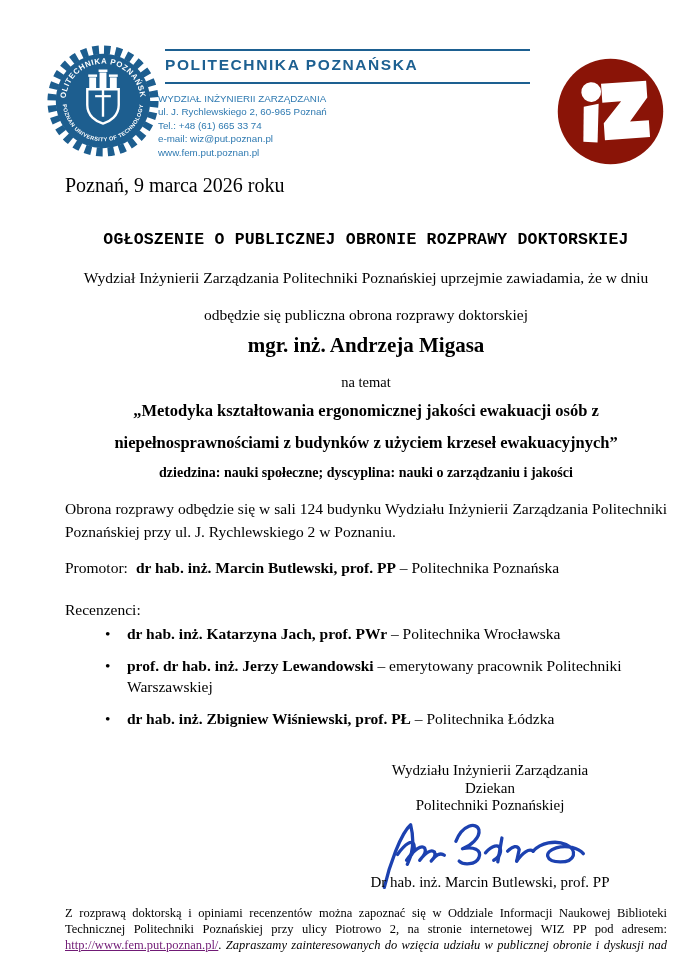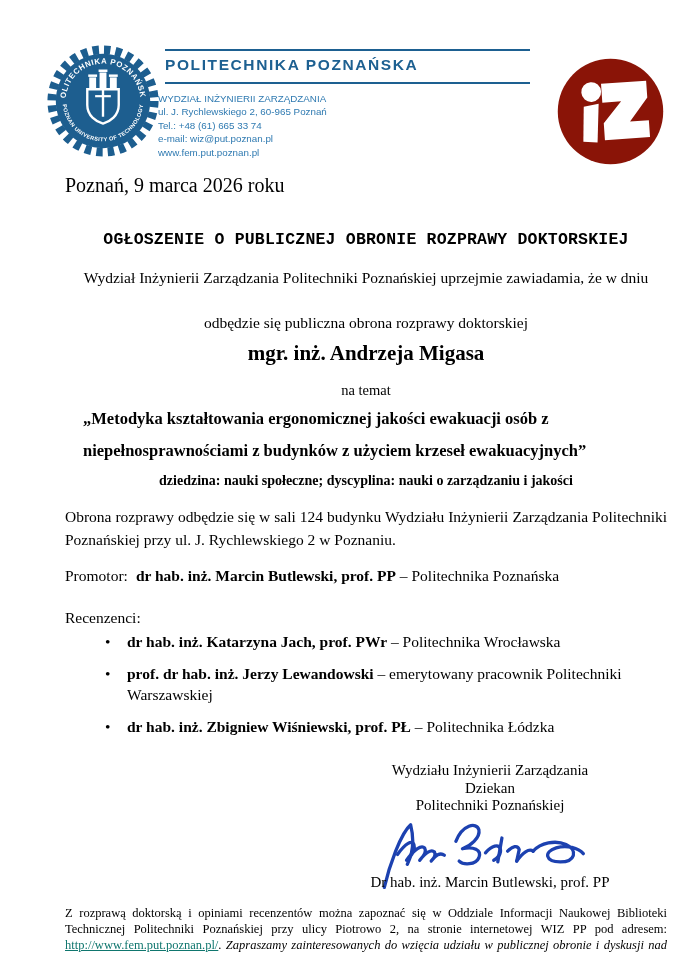--- a/index.html
+++ b/index.html
@@ -24,44 +24,44 @@
     font-size:9.8px;line-height:13.4px;color:#2f7ab1;
   }
   .iz-logo{position:absolute;left:553px;top:55px;width:115px;height:113px;}
   
   .content{position:absolute;left:65px;top:168px;width:602px;}
   .content > *{margin:0;}
   .dateline{margin-top:7px;font-size:20px;line-height:21px;padding-right:55px;}
   .heading{margin-top:33px;font-size:16.5px;font-weight:bold;line-height:22px;text-align:center;letter-spacing:.2px;font-family:Liberation Mono, monospace;}
   .intro{margin-top:16px;font-size:15.5px;line-height:21px;text-align:center;}
   .datetime{margin-top:10px;font-size:16px;font-weight:bold;line-height:22px;text-align:center;}
-  .event{margin-top:24px;font-size:15.5px;line-height:21px;text-align:center;}
+  .event{margin-top:16px;font-size:15.5px;line-height:21px;text-align:center;}
   .candidate{margin-top:6px;font-size:21px;font-weight:bold;line-height:28px;text-align:center;}
   .subject-label{margin-top:14px;font-size:14.5px;line-height:19px;text-align:center;}
-  .thesis-title{margin-top:3px;font-size:16.5px;font-weight:bold;line-height:32px;text-align:left;padding:0 18px;}
+  .thesis-title{margin-top:3px;font-size:16.5px;font-weight:bold;line-height:32px;text-align:center;padding:0 18px;}
   .discipline{margin-top:4px;font-size:14px;font-weight:bold;line-height:19px;text-align:center;}
   .location{margin-top:16px;font-size:15.5px;line-height:22.5px;text-align:justify;}
   .promotor{margin-top:14px;font-size:15.5px;line-height:21px;}
   .promotor .name{font-weight:bold;margin-left:8px;}
   .reviewers-label{margin-top:21px;font-size:15.5px;line-height:21px;}
   .reviewer-list{margin-top:3px;list-style:none;padding-left:40px;}
   .reviewer-list li{position:relative;font-size:15.5px;line-height:21px;padding-left:22px;margin-top:11px;}
   .reviewer-list li:first-child{margin-top:0;}
   .reviewer-list li::before{content:"•";position:absolute;left:0;top:0;font-size:15.5px;}
   .reviewer-list .name{font-weight:bold;}
   
   .sig-block{position:absolute;left:340px;top:762px;width:300px;text-align:center;font-size:15px;line-height:17.5px;}
   .sig-svg{display:block;margin:0 auto -16px auto;margin-left:18px;width:250px;height:74px;}
   .signer{font-size:15px;line-height:18px;white-space:nowrap;}
   
   .footnote{
     position:absolute;left:65px;top:892px;width:602px;
     font-size:12.5px;line-height:16px;text-align:justify;
   }
-  .footnote a{color:#0f766e;text-decoration:underline;}
+  .footnote a{color:#701a75;text-decoration:underline;}
   .footnote .ital{font-style:italic;}
 </style>
 </head>
 <body>
 
 <div class="page">
 
   <svg class="seal" viewBox="0 0 120 120" aria-hidden="true">
     <defs>
       <path id="sealTop" d="M 22,60 A 38,38 0 1 1 98,60"></path>

